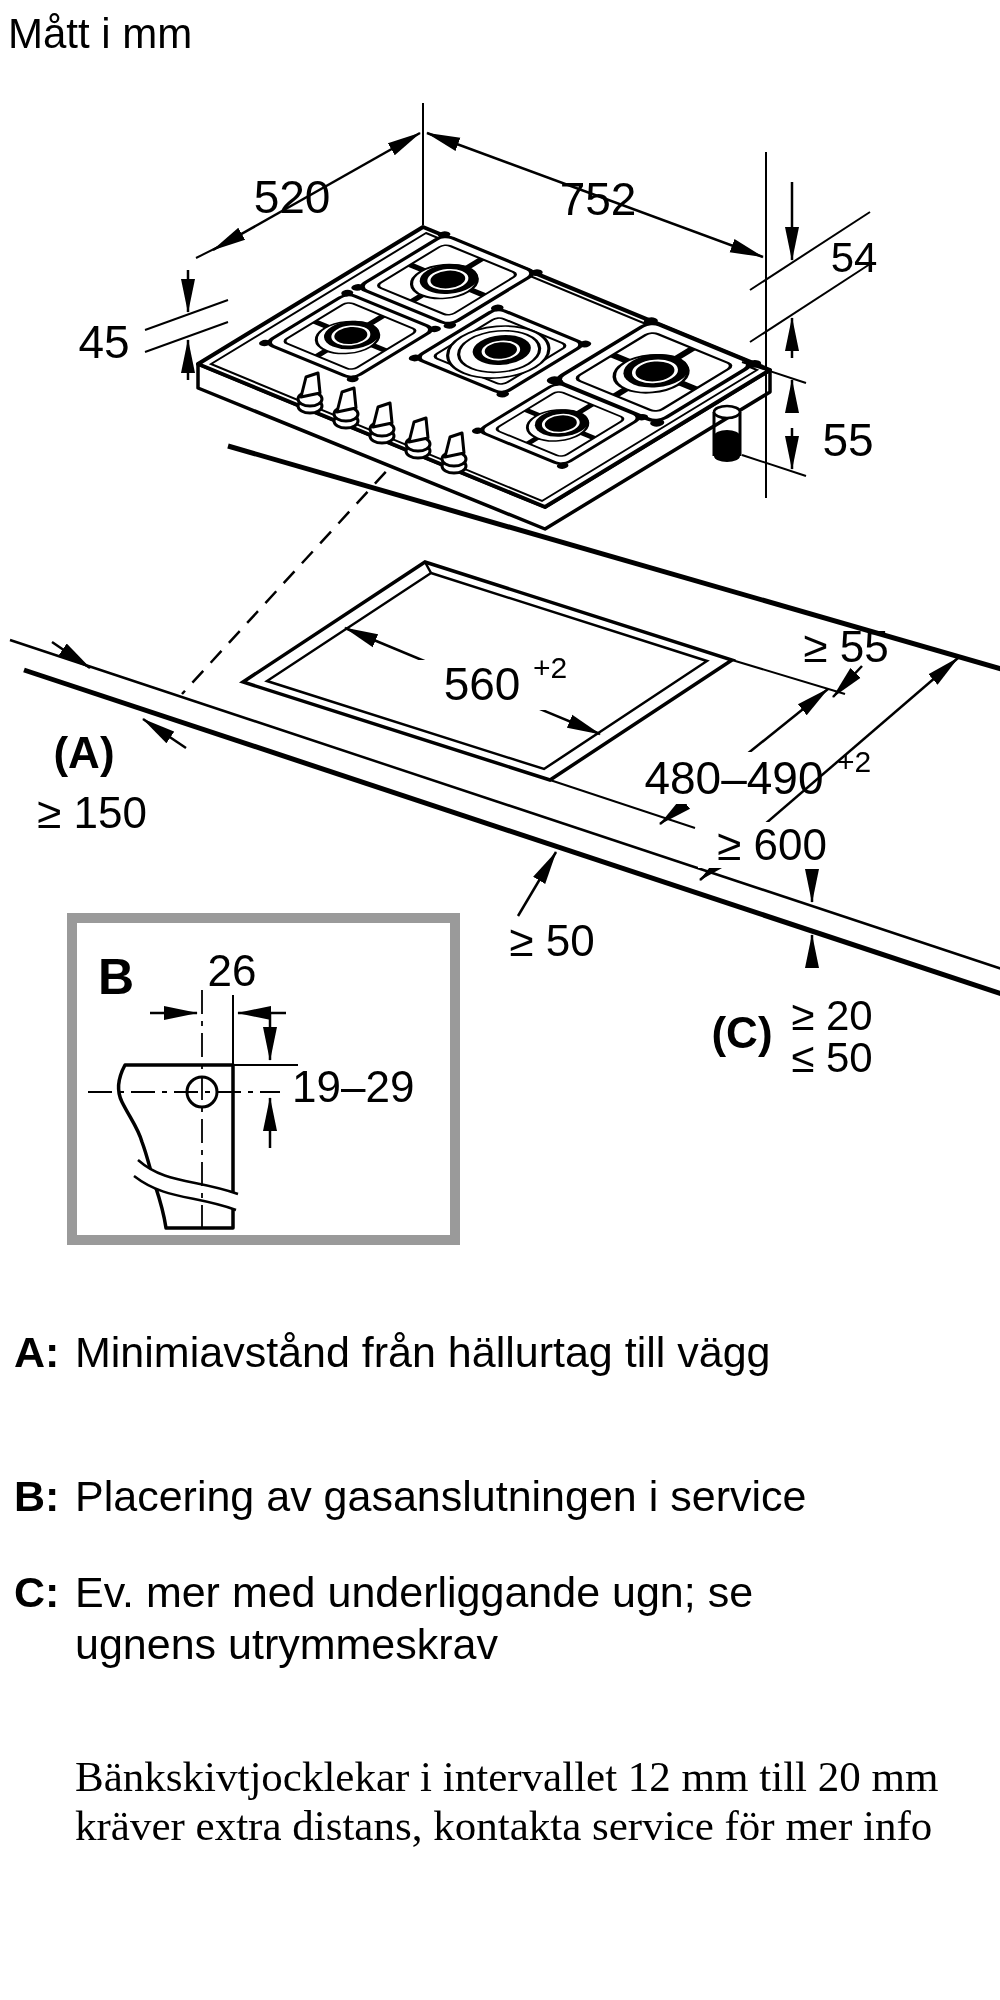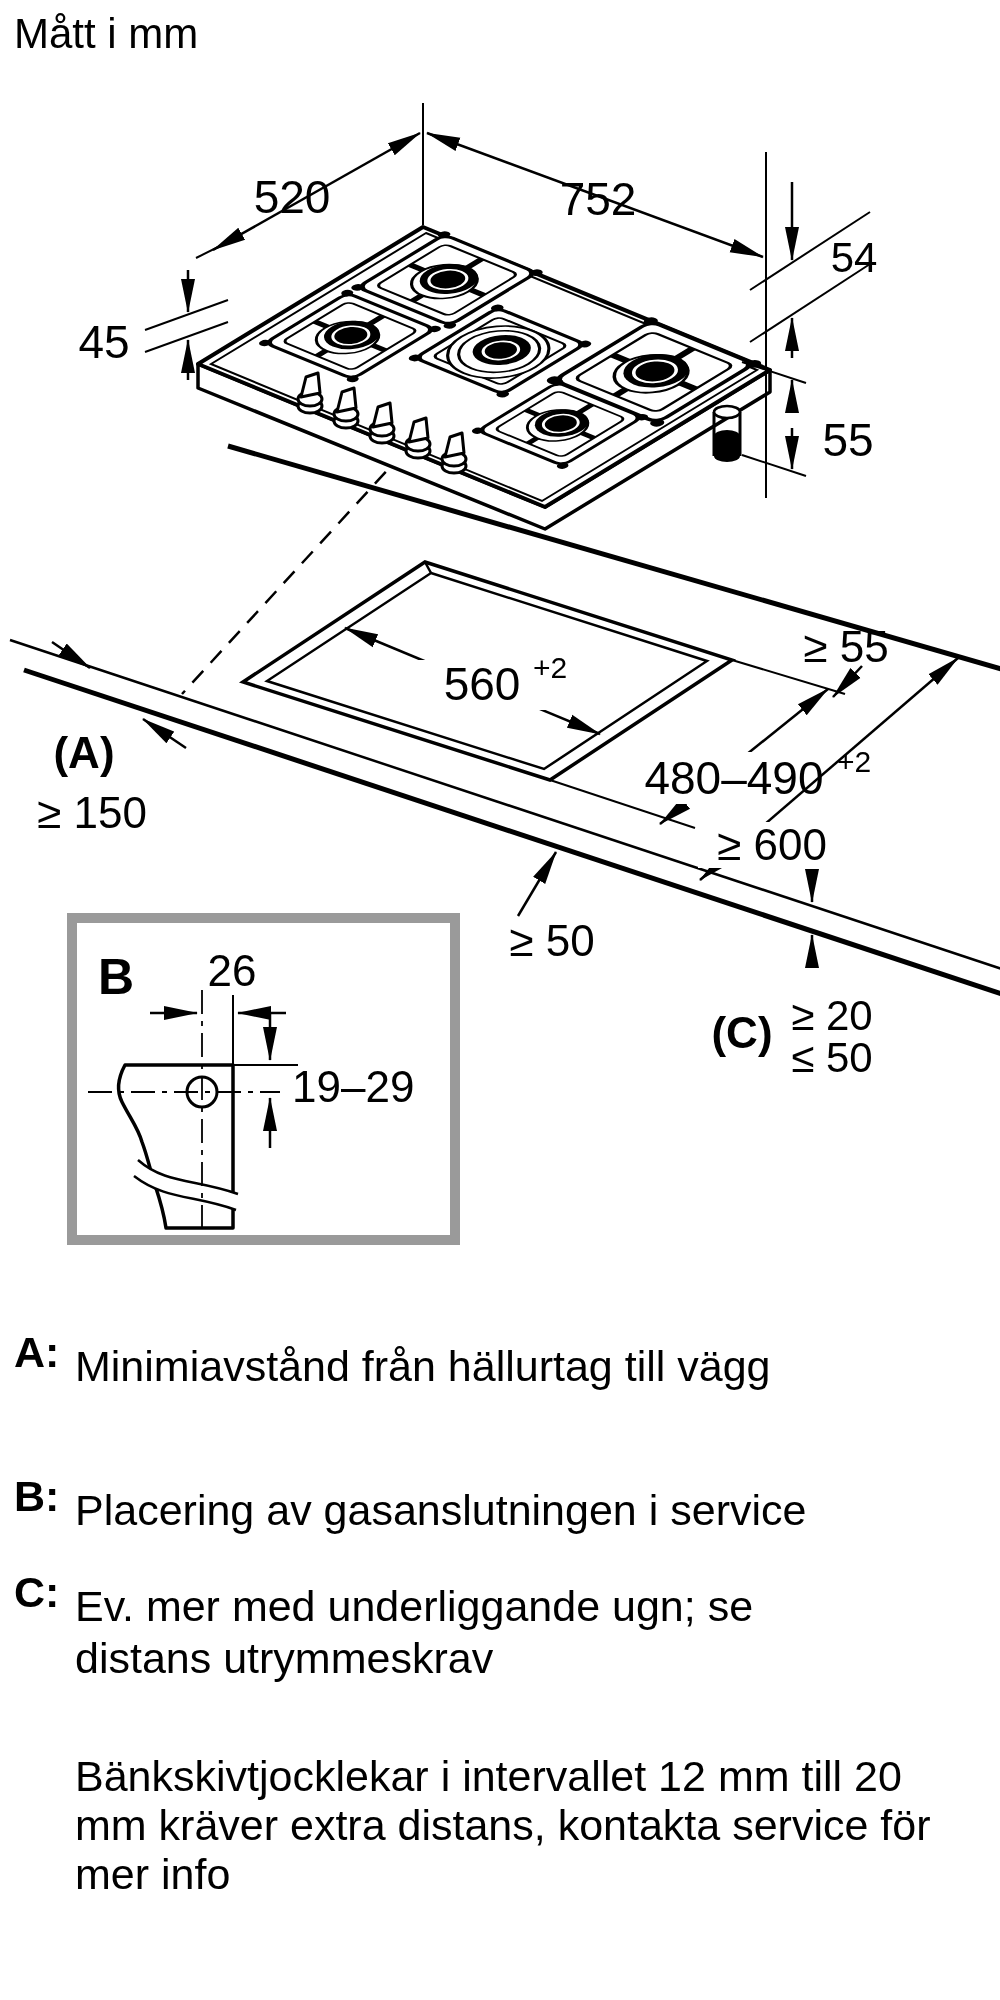--- a/index.html
+++ b/index.html
@@ -1,31 +1,31 @@
 <!DOCTYPE html>
 <html><head>
 <meta charset="utf-8">
 <style>
   html,body{margin:0;padding:0;background:#fff;}
   body{width:1000px;height:2000px;position:relative;font-family:"Liberation Sans",sans-serif;color:#000;}
   .abs{position:absolute;}
-  #title{left:14px;top:10px;font-size:42px;letter-spacing:0px;}
+  #title{left:8px;top:10px;font-size:42px;letter-spacing:0px;}
   svg{position:absolute;left:0;top:0;}
   svg text{font-family:"Liberation Sans",sans-serif;fill:#000;}
   .dim{font-size:46px;}
   .dim44{font-size:44px;}
   .dim42{font-size:42px;}
   .sup{font-size:30px;}
   .boldlab{font-size:44px;font-weight:bold;}
   .blab{font-size:50px;font-weight:bold;}
   .legend-row{position:absolute;left:14px;font-size:43px;line-height:52px;}
   .legend-key{position:absolute;left:0;top:0;font-weight:bold;}
-  .legend-text{margin-left:61px;width:700px;margin-top:14px;}
+  .legend-text{margin-left:61px;width:700px;}
   .legend-text.wide{width:820px;}
-  #note{position:absolute;left:75px;top:1752px;font-size:43px;line-height:49px;width:880px;}
+  #note{position:absolute;left:75px;top:1752px;font-size:43px;line-height:49px;width:880px;font-family:Liberation Serif, serif;}
 </style>
 </head>
 <body>
 
 <div id="title" class="abs">Mått i mm</div>
 
 <svg width="1000" height="2000" viewBox="0 0 1000 2000">
   <defs>
     <marker id="ah" viewBox="0 0 34 16" markerWidth="34" markerHeight="16" refX="33" refY="8" orient="auto-start-reverse" markerUnits="userSpaceOnUse">
       <path d="M0,1 L34,8 L0,15 z" fill="#000"></path>
@@ -205,16 +205,16 @@
   <div class="legend-text wide">Minimiavstånd från hällurtag till vägg</div>
 </div>
 
 <div class="legend-row" style="top:1470px;">
   <span class="legend-key">B:</span>
   <div class="legend-text wide">Placering av gasanslutningen i service</div>
 </div>
 
 <div class="legend-row" style="top:1566px;">
   <span class="legend-key">C:</span>
-  <div class="legend-text">Ev. mer med underliggande ugn; se distans utrymmeskrav</div>
+  <div class="legend-text">Ev. mer med underliggande ugn; se ugnens utrymmeskrav</div>
 </div>
 
 <div id="note">Bänkskivtjocklekar i intervallet 12 mm till 20 mm kräver extra distans, kontakta service för mer info</div>
 
 </body></html>

